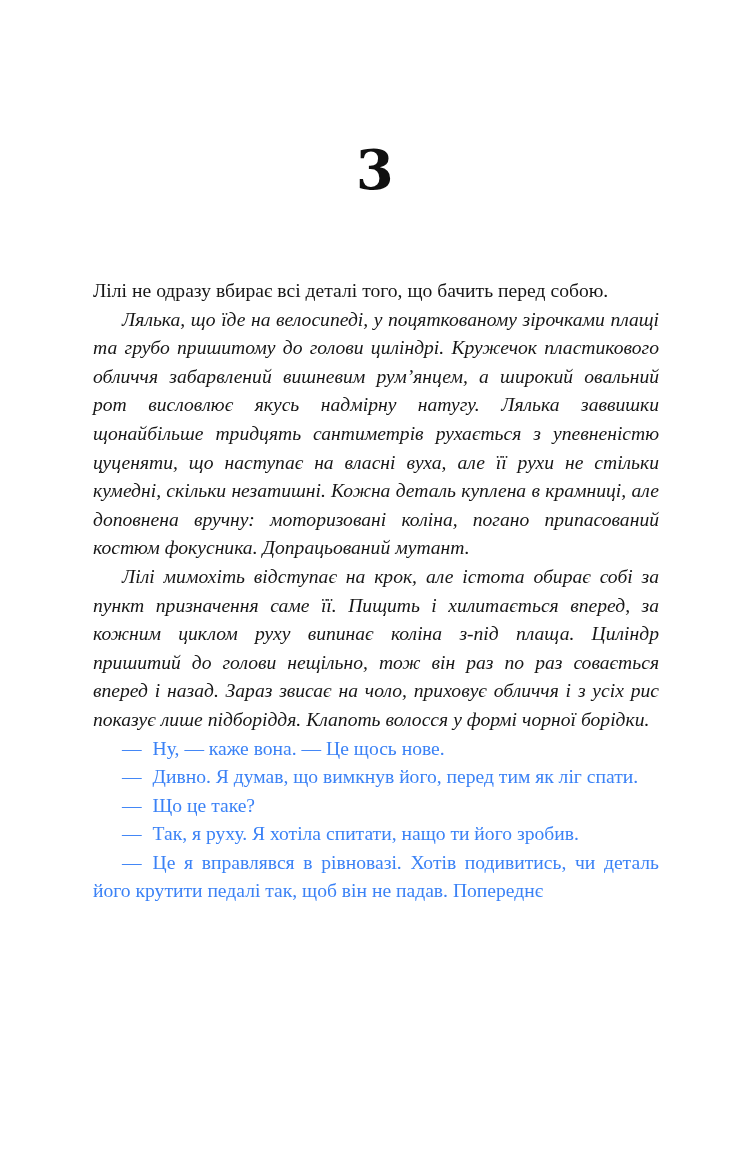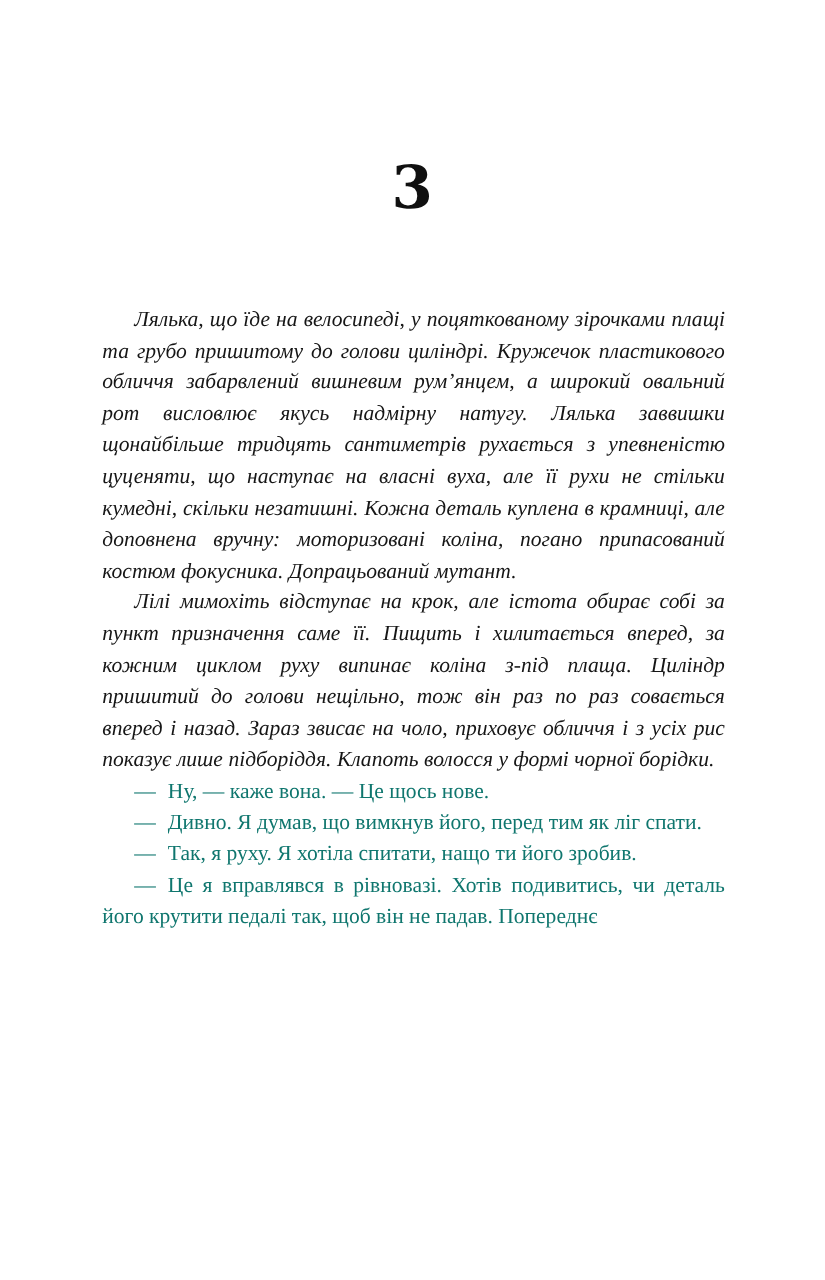--- a/index.html
+++ b/index.html
@@ -67,45 +67,47 @@
     text-indent: 0;
   }
 
   
   .dialogue {
     margin: 0;
     font-size: 19.6px;
     line-height: 28.6px;
     text-align: justify;
     text-indent: 29px;
-    color: #0f766e;
+    color: #3b82f6;
   }
   .dialogue .dash-gap {
     display: inline-block;
     width: 11px;
   }
 </style>
 </head>
 <body>
 
 <div class="page">
 
   <div class="chapter-number">3</div>
 
   <div class="text-block">
 
+    <p class="para noindent">Лілі не одразу вбирає всі деталі того, що бачить перед собою.</p>
 
     <p class="para indent">Лялька, що їде на велосипеді, у поцяткованому зірочками плащі та грубо пришитому до голови циліндрі. Кружечок пластикового обличчя забарвлений вишневим рум’янцем, а широкий овальний рот висловлює якусь надмірну натугу. Лялька заввишки щонайбільше тридцять сантиметрів рухається з упевненістю цуценяти, що наступає на власні вуха, але її рухи не стільки кумедні, скільки незатишні. Кожна деталь куплена в крамниці, але доповнена вручну: моторизовані коліна, погано припасований костюм фокусника. Допрацьований мутант.</p>
 
     <p class="para indent">Лілі мимохіть відступає на крок, але істота обирає собі за пункт призначення саме її. Пищить і хилитається вперед, за кожним циклом руху випинає коліна з-під плаща. Циліндр пришитий до голови нещільно, тож він раз по раз совається вперед і назад. Зараз звисає на чоло, приховує обличчя і з усіх рис показує лише підборіддя. Клапоть волосся у формі чорної борідки.</p>
 
     <p class="dialogue"><span>—</span><span class="dash-gap"></span><span>Ну, — каже вона. — Це щось нове.</span></p>
 
     <p class="dialogue"><span>—</span><span class="dash-gap"></span><span>Дивно. Я думав, що вимкнув його, перед тим як ліг спати.</span></p>
 
+    <p class="dialogue"><span>—</span><span class="dash-gap"></span><span>Що це таке?</span></p>
 
 
     <p class="dialogue"><span>—</span><span class="dash-gap"></span><span>Так, я руху. Я хотіла спитати, нащо ти його зробив.</span></p>
 
     <p class="dialogue clip-last"><span>—</span><span class="dash-gap"></span><span>Це я вправлявся в рівновазі. Хотів подивитись, чи деталь його крутити педалі так, щоб він не падав. Попереднє</span></p>
 
   </div>
 </div>
 
 </body></html>

